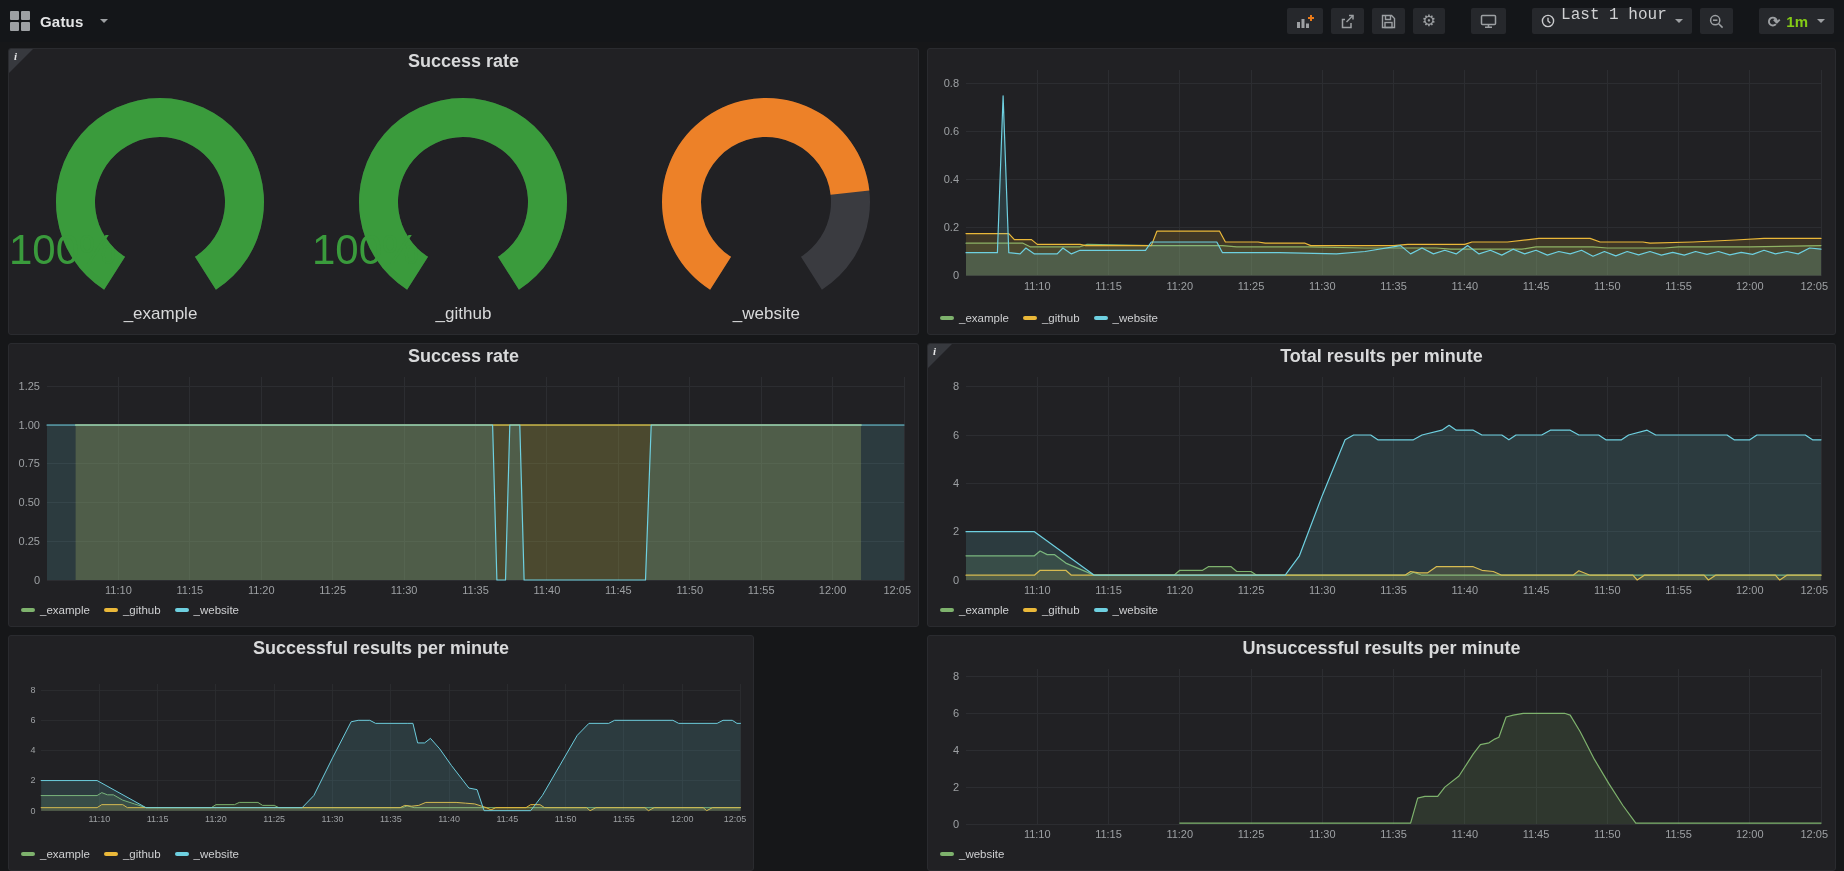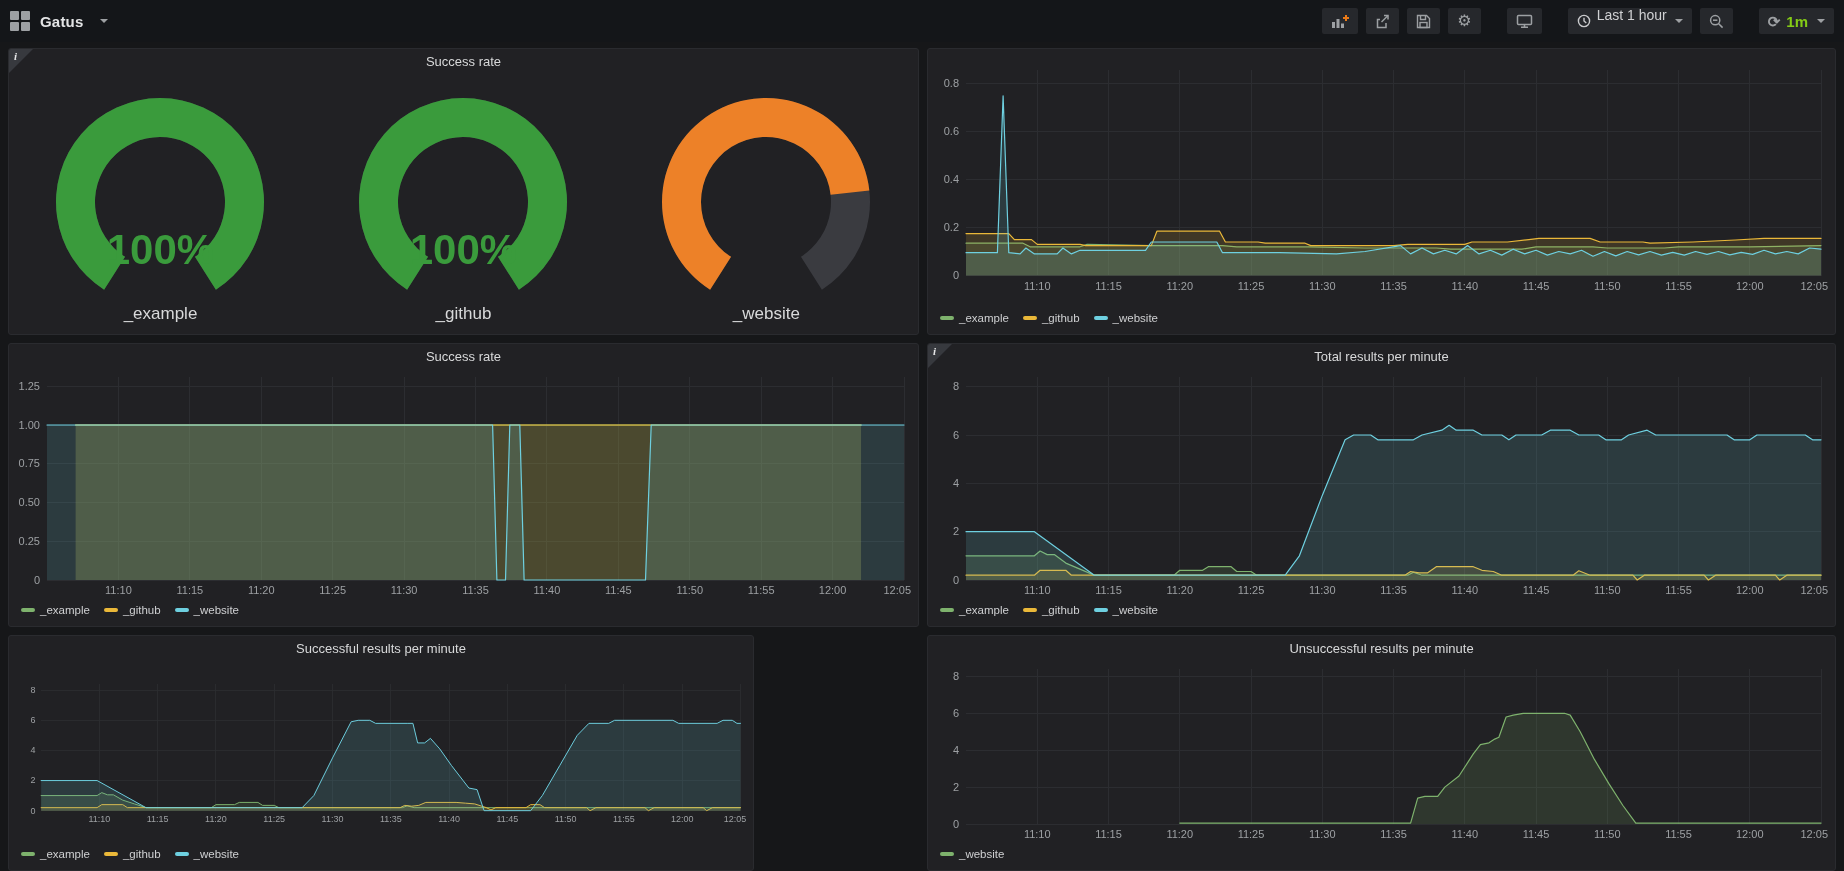--- a/index.html
+++ b/index.html
@@ -13,48 +13,48 @@
   .logo-grid{display:grid;grid-template-columns:9px 9px;grid-template-rows:9px 9px;gap:2px;}
   .logo-grid div{background:#9da0a3;border-radius:1px;}
   .dash-title{color:#e4e5e6;font-size:15px;letter-spacing:.2px;font-weight:bold;}
   .caret{width:0;height:0;border-left:4px solid transparent;border-right:4px solid transparent;
          border-top:4px solid #9da0a3;display:inline-block;margin-left:6px;}
   .tb-right{display:flex;align-items:center;}
   .tbtn{height:26px;min-width:26px;background:#26282c;border-radius:2px;display:flex;align-items:center;
         justify-content:center;padding:0 9px;margin-left:8px;cursor:pointer;color:#9da0a3;box-sizing:border-box;}
   .tbtn svg{display:block;}
   .grp-gap{margin-left:26px;}
-  .tbtn .lbl{font-size:14px;color:#d0d1d3;margin:0 2px 12px 6px;}
+  .tbtn .lbl{font-size:16px;color:#d0d1d3;margin:0 2px 12px 6px;font-family:Liberation Mono, monospace;}
   .tbtn .lbl-orange{font-size:15px;font-weight:bold;color:#84cc16;margin:0 3px 0 6px;}
   .gear-glyph{font-size:16px;line-height:16px;color:#9da0a3;}
   .refresh-glyph{font-size:15px;line-height:15px;color:#9da0a3;font-weight:bold;}
 
   
   .panel{position:absolute;background:#212124;border:1px solid #2a2b2f;border-radius:3px;
          box-sizing:border-box;display:flex;flex-direction:column;overflow:hidden;}
-  .panel-title{height:25px;line-height:25px;text-align:center;color:#d8d9da;font-size:13px;
-               font-weight:400;flex:none;cursor:pointer;}
+  .panel-title{height:25px;line-height:25px;text-align:center;color:#d8d9da;font-size:18px;
+               font-weight:700;flex:none;cursor:pointer;}
   .chart-wrap{flex:1;position:relative;margin:0 6px;}
   .chart-wrap svg{position:absolute;left:0;top:0;width:100%;height:100%;overflow:visible;}
   .legend{flex:none;height:24px;display:flex;align-items:center;gap:14px;padding:0 10px 4px 12px;
           font-size:11.5px;color:#cfd0d2;}
   .legend .item{display:flex;align-items:center;gap:5px;cursor:pointer;}
   .legend .swatch{width:14px;height:4px;border-radius:2px;display:inline-block;}
 
   .corner-tri{position:absolute;top:0;left:0;width:0;height:0;
               border-top:24px solid #37393e;border-right:24px solid transparent;z-index:3;cursor:pointer;}
   .corner-i{position:absolute;top:1px;left:5px;z-index:4;color:#e6e7e8;
             font:italic bold 11px "Liberation Serif",serif;pointer-events:none;}
 
   
   .gauge-row{flex:1;display:flex;}
   .gauge-cell{width:33.33%;position:relative;display:flex;flex-direction:column;align-items:center;}
   .gauge-cell svg{display:block;margin-top:2px;}
-  .gauge-value{position:absolute;left:0;right:0;top:152px;text-align:center;font-size:42px;
-               font-weight:700;pointer-events:none;}
+  .gauge-value{position:absolute;left:0;right:0;top:152px;font-size:42px;
+               font-weight:400;pointer-events:none;}
   .gauge-label{margin-top:0;text-align:center;font-size:17px;color:#d8d9da;}
 </style>
 </head>
 <body>
 
 <div id="app">
 
   <div class="topbar">
     <div class="tb-left">
       <span class="logo-grid">

